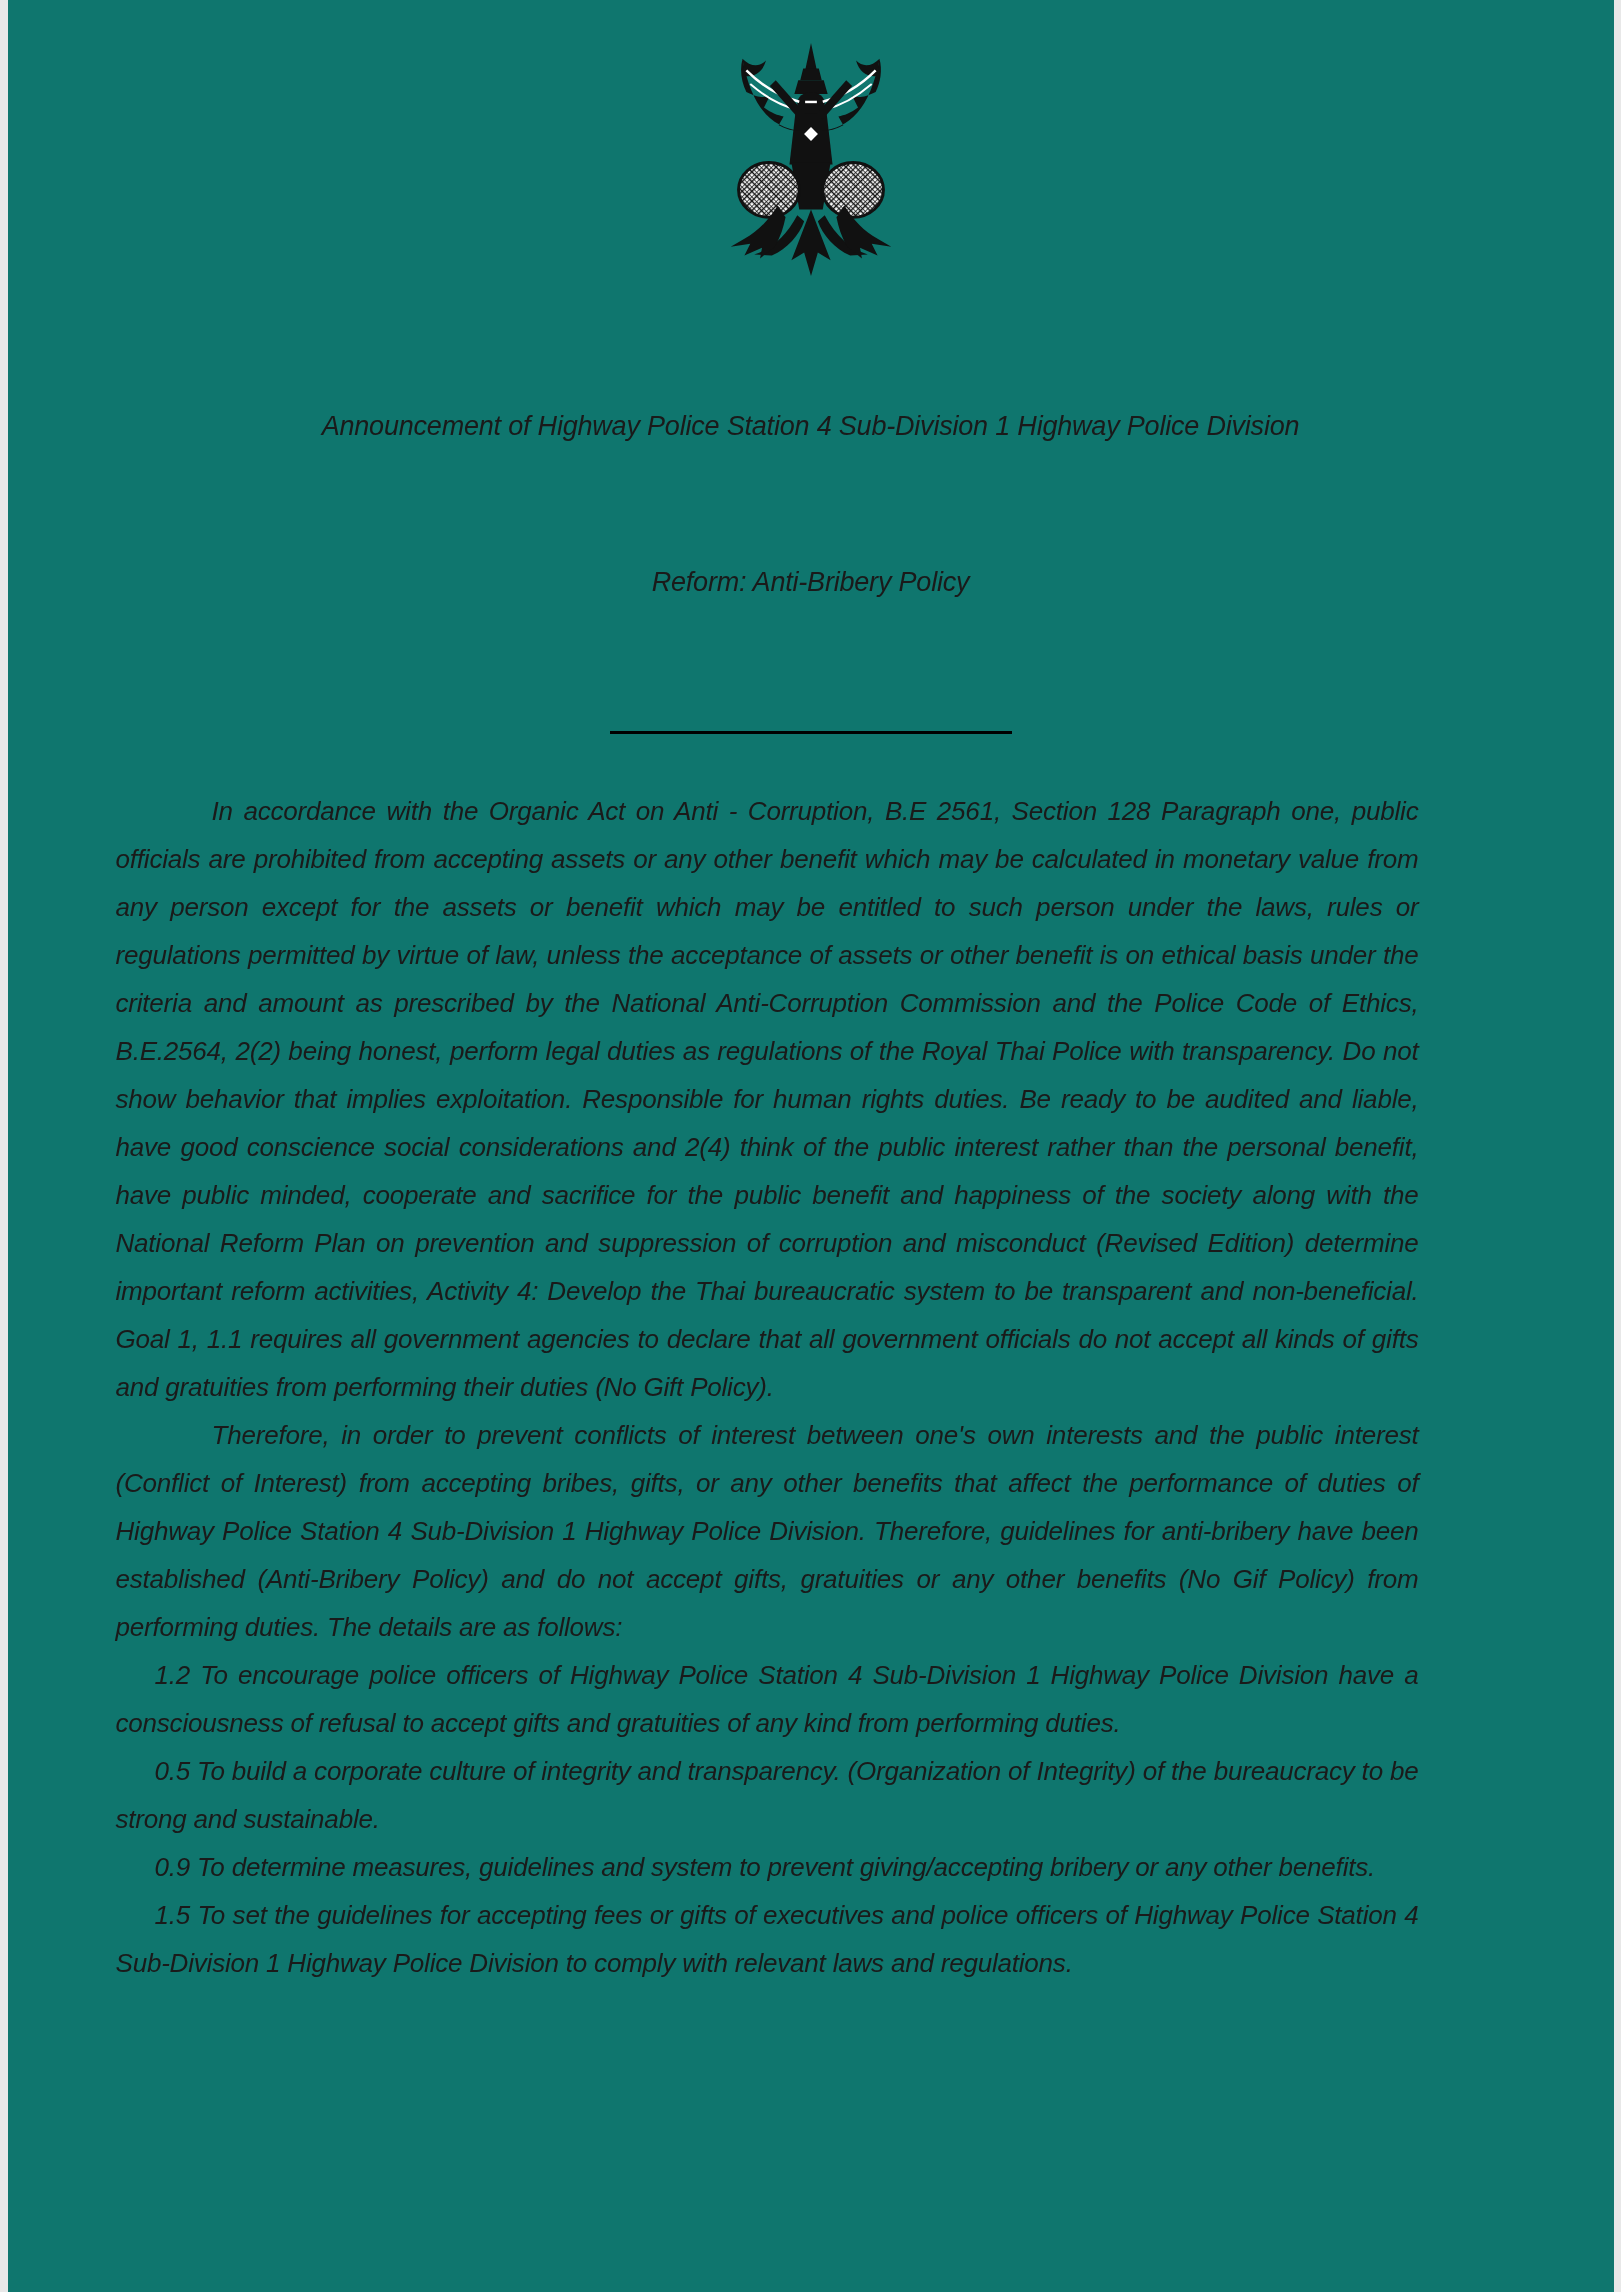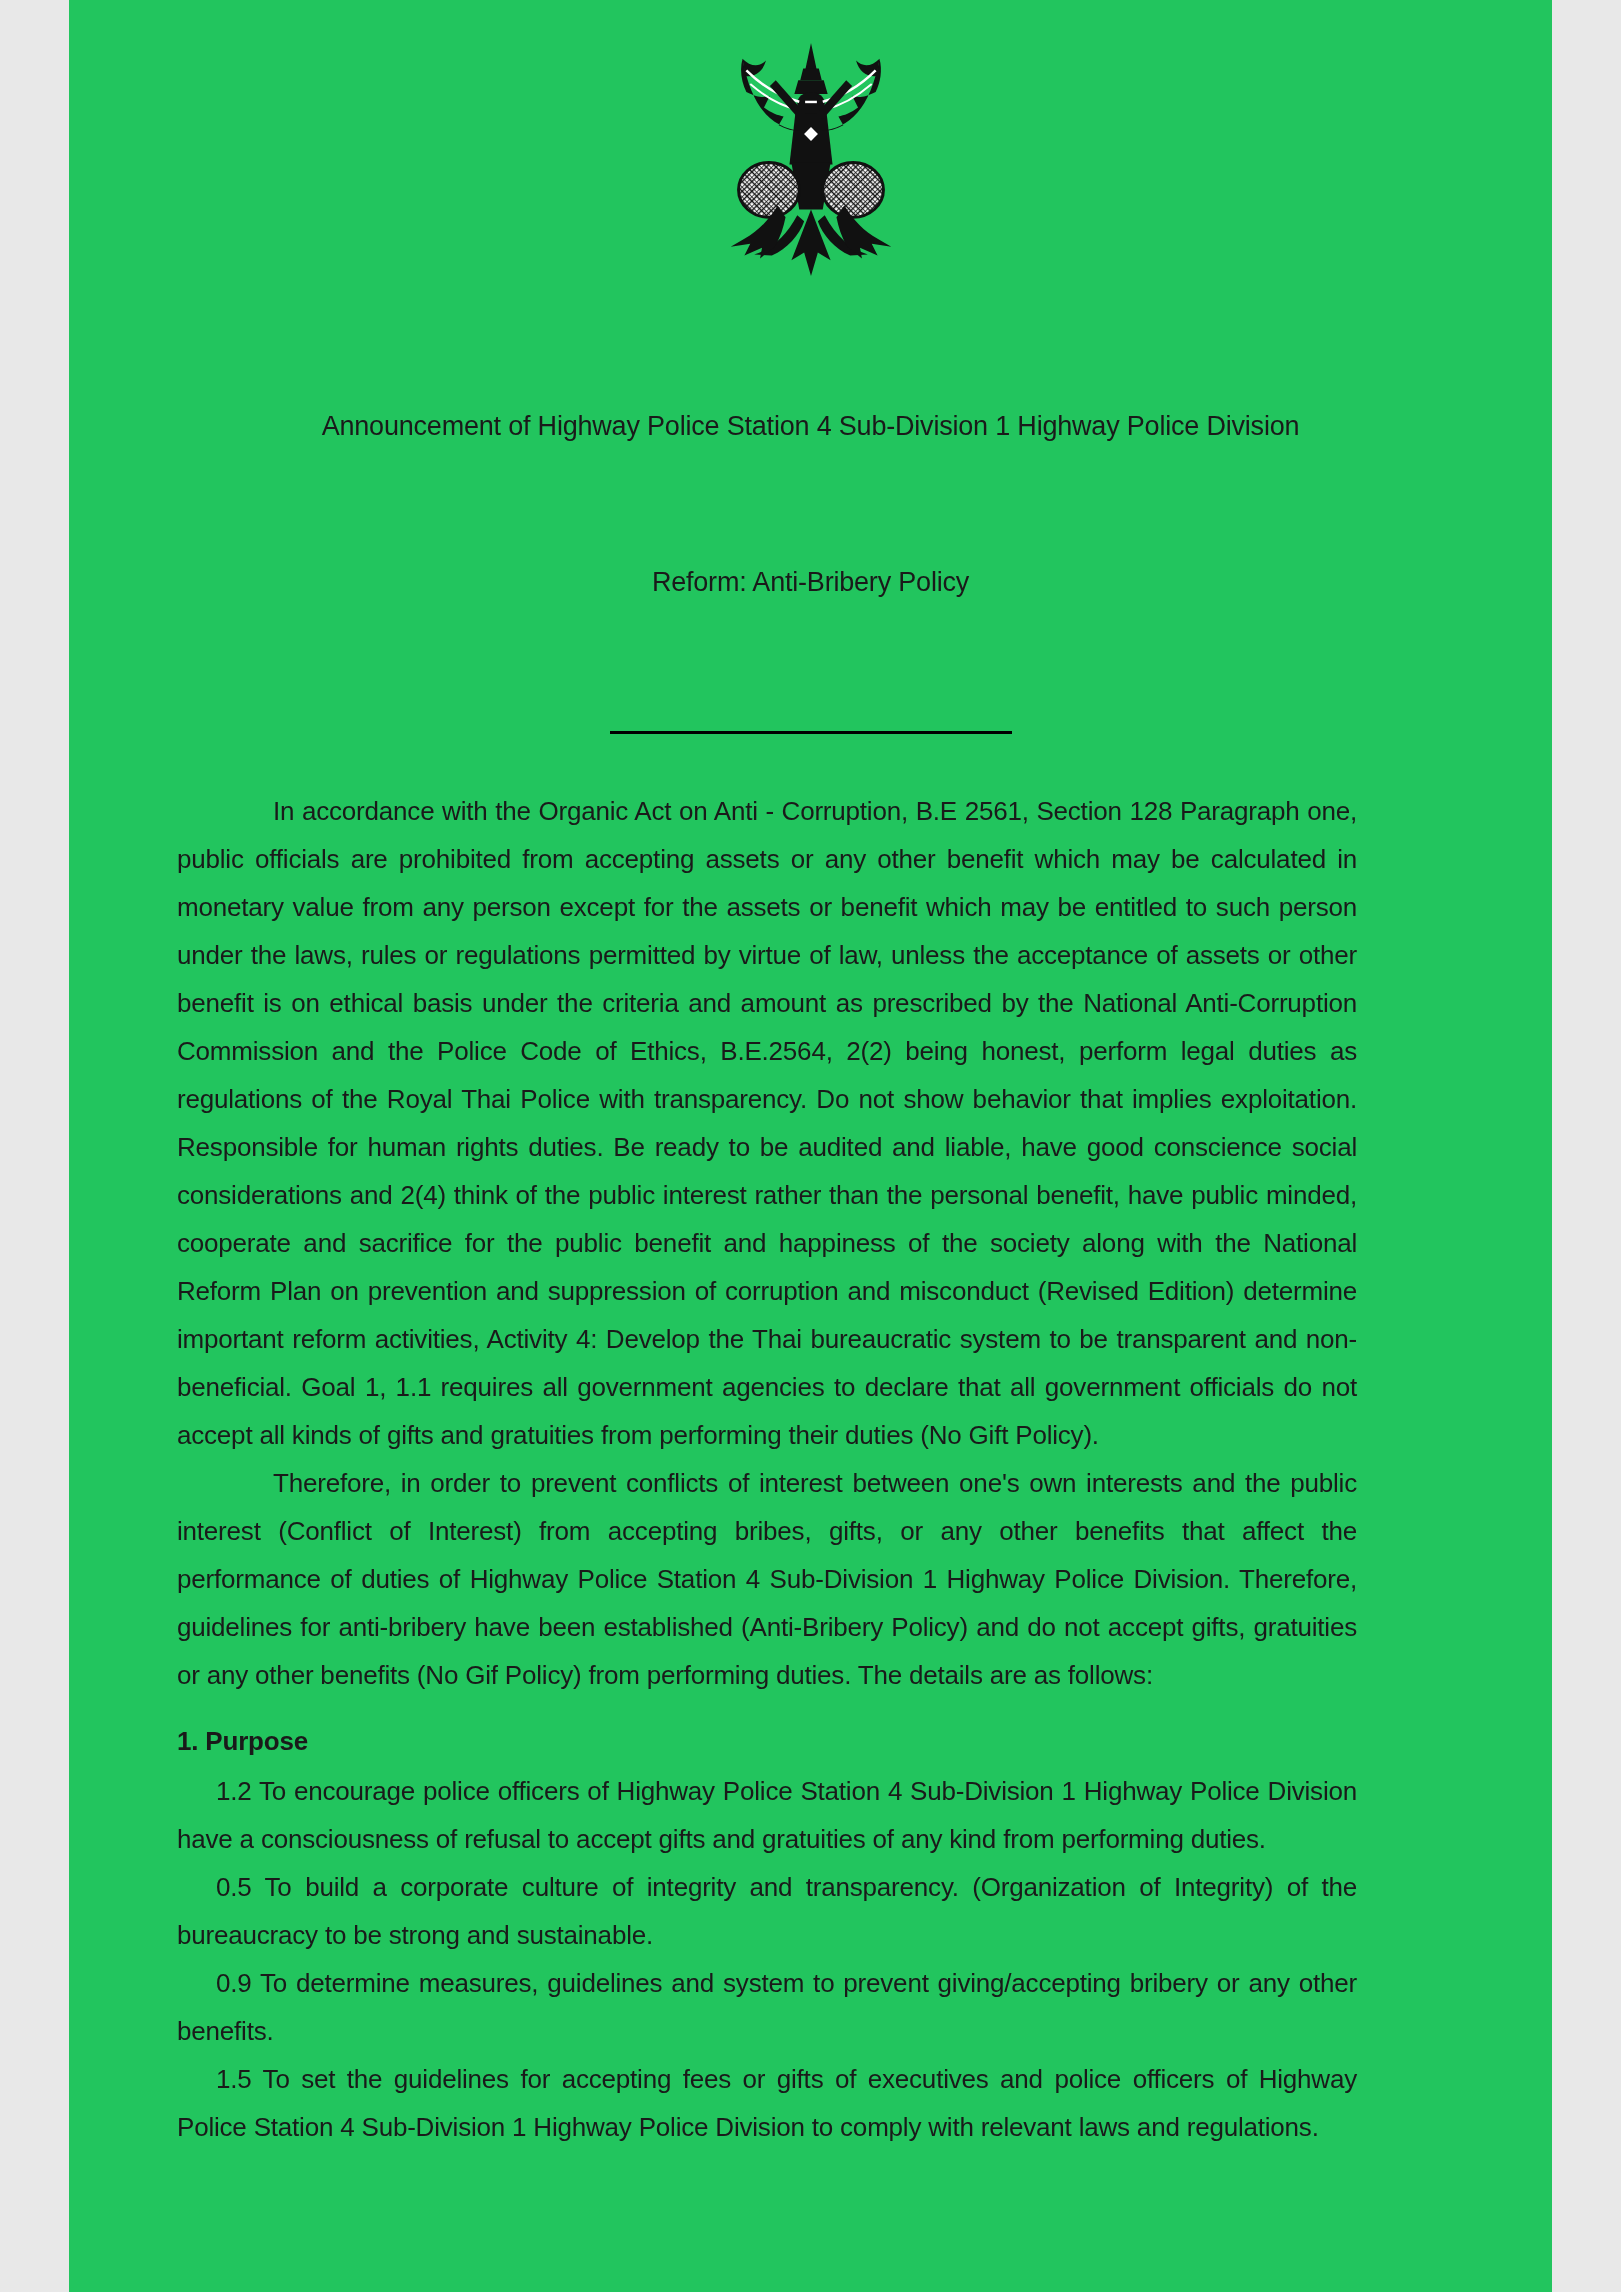--- a/index.html
+++ b/index.html
@@ -2,27 +2,28 @@
 <html><head>
 <meta charset="utf-8">
 <style>
   html, body {
     margin: 0;
     padding: 0;
     background: #e8e8e8;
   }
   .page {
     position: relative;
-    width: 1483px;
+    width: 1606px;
     height: 2293px;
     margin: 0 auto;
-    background: #22c55e;
+    background: #0f766e;
     font-family: "Liberation Sans", sans-serif;
     color: #1a1a1a;
     overflow: hidden;
+    font-style: italic;
   }
   .emblem {
     width: 196px;
     height: 237px;
     margin: 41px auto 17.6px auto;
   }
   .emblem svg { display: block; }
   .title-block {
     text-align: center;
     font-size: 27px;
@@ -107,21 +108,20 @@
     <div>Announcement of Highway Police Station 4 Sub-Division 1 Highway Police Division</div>
     <div>Reform: Anti-Bribery Policy</div>
   </div>
 
   <div class="title-divider"></div>
 
   <div class="page-body">
     <p class="tab-indent">In accordance with the Organic Act on Anti - Corruption, B.E 2561, Section 128 Paragraph one, public officials are prohibited from accepting assets or any other benefit which may be calculated in monetary value from any person except for the assets or benefit which may be entitled to such person under the laws, rules or regulations permitted by virtue of law, unless the acceptance of assets or other benefit is on ethical basis under the criteria and amount as prescribed by the National Anti-Corruption Commission and the Police Code of Ethics, B.E.2564, 2(2) being honest, perform legal duties as regulations of the Royal Thai Police with transparency. Do not show behavior that implies exploitation. Responsible for human rights duties. Be ready to be audited and liable, have good conscience social considerations and 2(4) think of the public interest rather than the personal benefit, have public minded, cooperate and sacrifice for the public benefit and happiness of the society along with the National Reform Plan on prevention and suppression of corruption and misconduct (Revised Edition) determine important reform activities, Activity 4: Develop the Thai bureaucratic system to be transparent and non-beneficial. Goal 1, 1.1 requires all government agencies to declare that all government officials do not accept all kinds of gifts and gratuities from performing their duties (No Gift Policy).</p>
     <p class="tab-indent">Therefore, in order to prevent conflicts of interest between one's own interests and the public interest (Conflict of Interest) from accepting bribes, gifts, or any other benefits that affect the performance of duties of Highway Police Station 4 Sub-Division 1 Highway Police Division. Therefore, guidelines for anti-bribery have been established (Anti-Bribery Policy) and do not accept gifts, gratuities or any other benefits (No Gif Policy) from performing duties. The details are as follows:</p>
 
-    <p class="section-heading">1. Purpose</p>
 
     <p class="item-indent">1.2 To encourage police officers of Highway Police Station 4 Sub-Division 1 Highway Police Division have a consciousness of refusal to accept gifts and gratuities of any kind from performing duties.</p>
     <p class="item-indent">0.5 To build a corporate culture of integrity and transparency. (Organization of Integrity) of the bureaucracy to be strong and sustainable.</p>
     <p class="item-indent">0.9 To determine measures, guidelines and system to prevent giving/accepting bribery or any other benefits.</p>
     <p class="item-indent">1.5 To set the guidelines for accepting fees or gifts of executives and police officers of Highway Police Station 4 Sub-Division 1 Highway Police Division to comply with relevant laws and regulations.</p>
   </div>
 
 </div>
 
 

